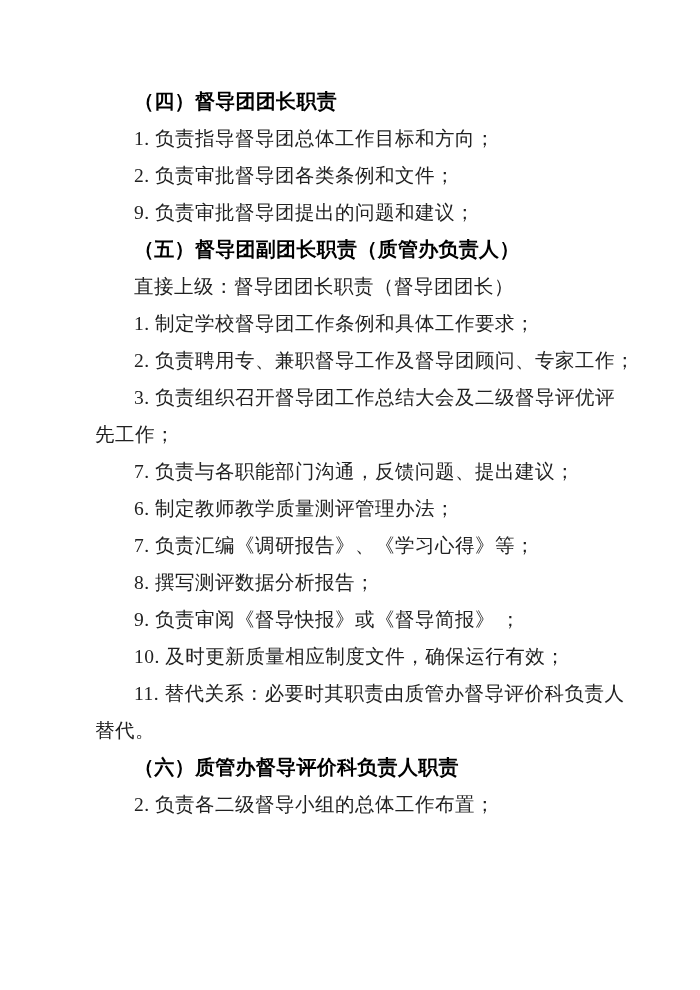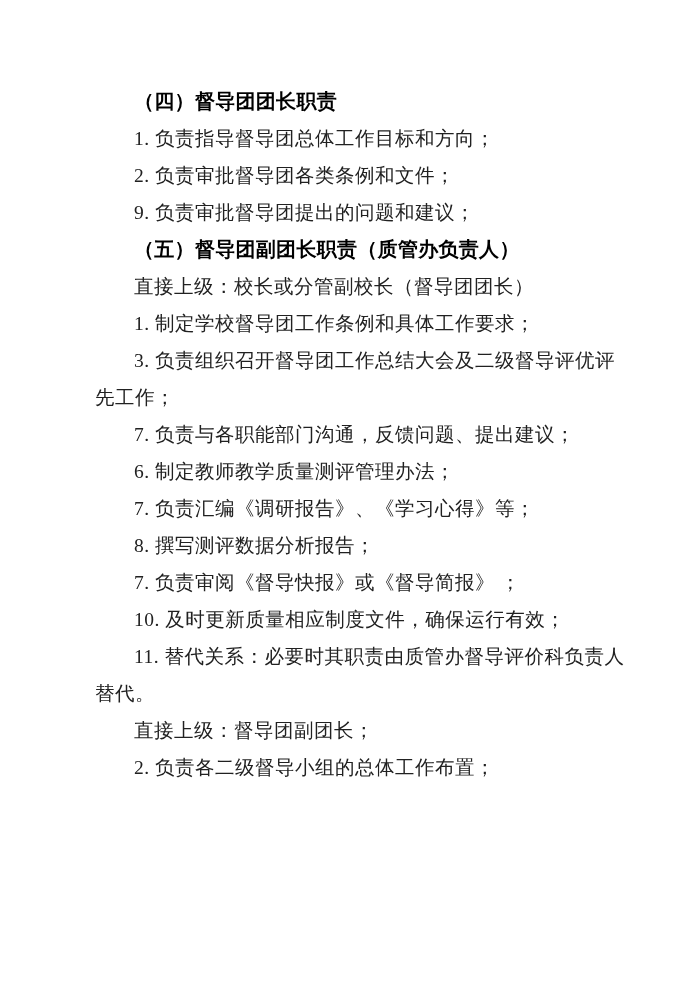--- a/index.html
+++ b/index.html
@@ -43,28 +43,29 @@
 </head>
 <body>
 
 <main class="page">
   <div class="content">
       <div class="line heading-line indent">（四）督导团团长职责</div>
       <div class="line body-line indent">1. 负责指导督导团总体工作目标和方向；</div>
       <div class="line body-line indent">2. 负责审批督导团各类条例和文件；</div>
       <div class="line body-line indent">9. 负责审批督导团提出的问题和建议；</div>
       <div class="line heading-line indent">（五）督导团副团长职责（质管办负责人）</div>
-      <div class="line body-line indent">直接上级：校长或分管副校长（督导团团长）</div>
+      <div class="line body-line indent">直接上级：督导团团长职责（督导团团长）</div>
       <div class="line body-line indent">1. 制定学校督导团工作条例和具体工作要求；</div>
+      <div class="line body-line indent">2. 负责聘用专、兼职督导工作及督导团顾问、专家工作；</div>
       <div class="line body-line indent">3. 负责组织召开督导团工作总结大会及二级督导评优评</div>
       <div class="line body-line">先工作；</div>
       <div class="line body-line indent">7. 负责与各职能部门沟通，反馈问题、提出建议；</div>
       <div class="line body-line indent">6. 制定教师教学质量测评管理办法；</div>
       <div class="line body-line indent">7. 负责汇编《调研报告》、《学习心得》等；</div>
       <div class="line body-line indent">8. 撰写测评数据分析报告；</div>
-      <div class="line body-line indent">7. 负责审阅《督导快报》或《督导简报》 ；</div>
+      <div class="line body-line indent">9. 负责审阅《督导快报》或《督导简报》 ；</div>
       <div class="line body-line indent">10. 及时更新质量相应制度文件，确保运行有效；</div>
       <div class="line body-line indent">11. 替代关系：必要时其职责由质管办督导评价科负责人</div>
       <div class="line body-line">替代。</div>
-      <div class="line body-line indent">直接上级：督导团副团长；</div>
+      <div class="line heading-line indent">（六）质管办督导评价科负责人职责</div>
       <div class="line body-line indent">2. 负责各二级督导小组的总体工作布置；</div>
     </div>
 </main>
 
 </body></html>

